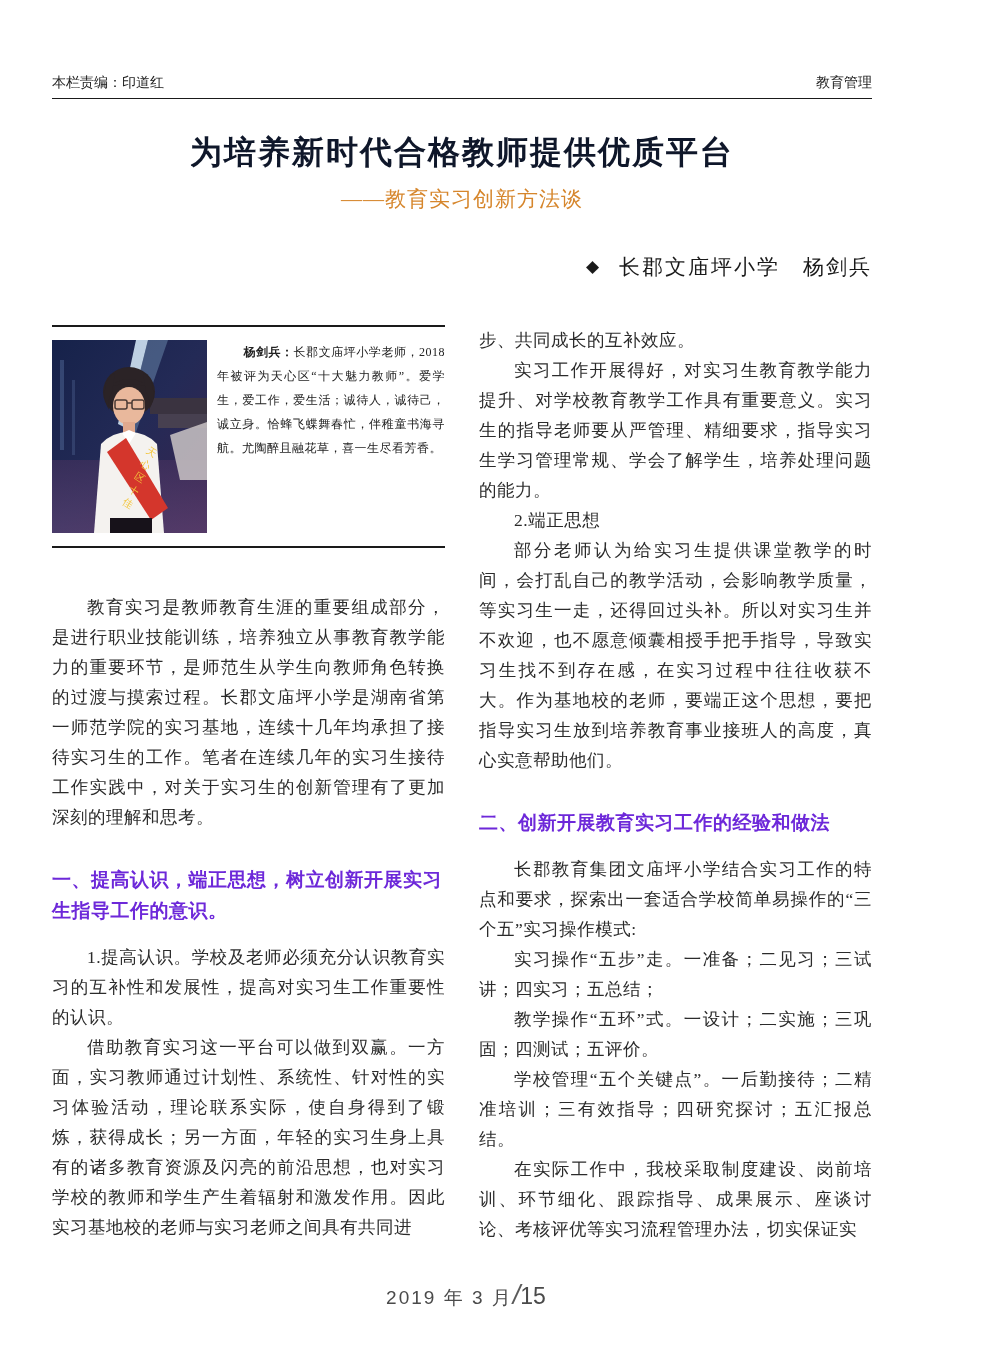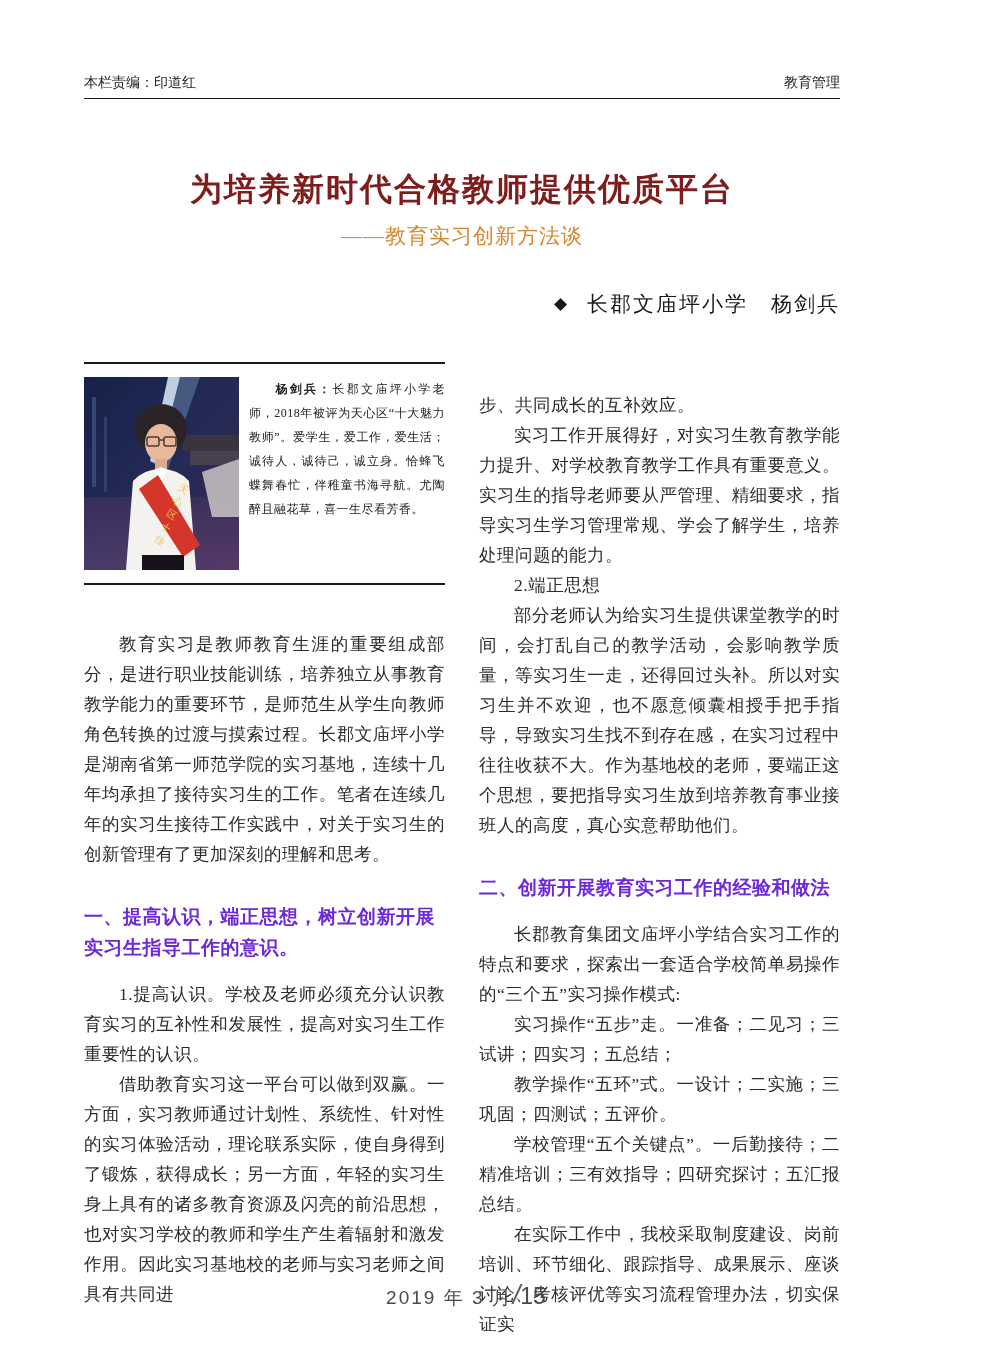--- a/index.html
+++ b/index.html
@@ -4,37 +4,37 @@
 <style>
   * { margin: 0; padding: 0; box-sizing: border-box; }
   html, body { background: #ffffff; }
   body {
     width: 1000px; height: 1357px;
     font-family: "Liberation Serif", serif;
     color: #2b2b2b;
     position: relative;
     overflow: hidden;
   }
-  .page { position: relative; width: 924px; height: 1357px; padding: 0 84px; border-radius: 32px; }
+  .page { position: relative; width: 924px; height: 1357px; padding: 0 52px; border-radius: 32px; }
 
   
   .header {
     padding-top: 74px;
     display: flex; justify-content: space-between; align-items: flex-end;
     font-family: "Liberation Sans", sans-serif;
     font-size: 14px; color: #222;
   }
   .header-rule { border-bottom: 1.5px solid #1a1a1a; margin-top: 6px; }
 
   
   .title {
-    margin-top: 69px;
+    margin-top: 32px;
     text-align: center;
     font-size: 32px; font-weight: bold; letter-spacing: 2px;
-    color: #7f1d1d;
+    color: #0f172a;
     font-family: "Liberation Serif", serif;
   }
   .subtitle {
     margin-top: 10px;
     text-align: center;
     font-size: 21px; font-weight: normal; letter-spacing: 1px;
     color: #d6862c;
   }
   .author {
     margin-top: 40px;
@@ -66,21 +66,21 @@
   .bio-text .bio-name { font-weight: bold; }
 
   
   .body-p {
     font-size: 17.5px; line-height: 30px;
     text-align: justify;
     text-indent: 2em;
     color: #2b2b2b;
     letter-spacing: 0.5px;
   }
-  .no-indent { text-indent: 0; margin-top: 28px; }
+  .no-indent { text-indent: 0; }
   .mt { margin-top: 44px; }
 
   .sec-heading {
     font-family: "Liberation Sans", sans-serif;
     font-size: 19px; font-weight: bold; line-height: 31px;
     color: #6d28d9;
     margin: 32px 0 16px 0;
     letter-spacing: 0.5px;
   }
 

